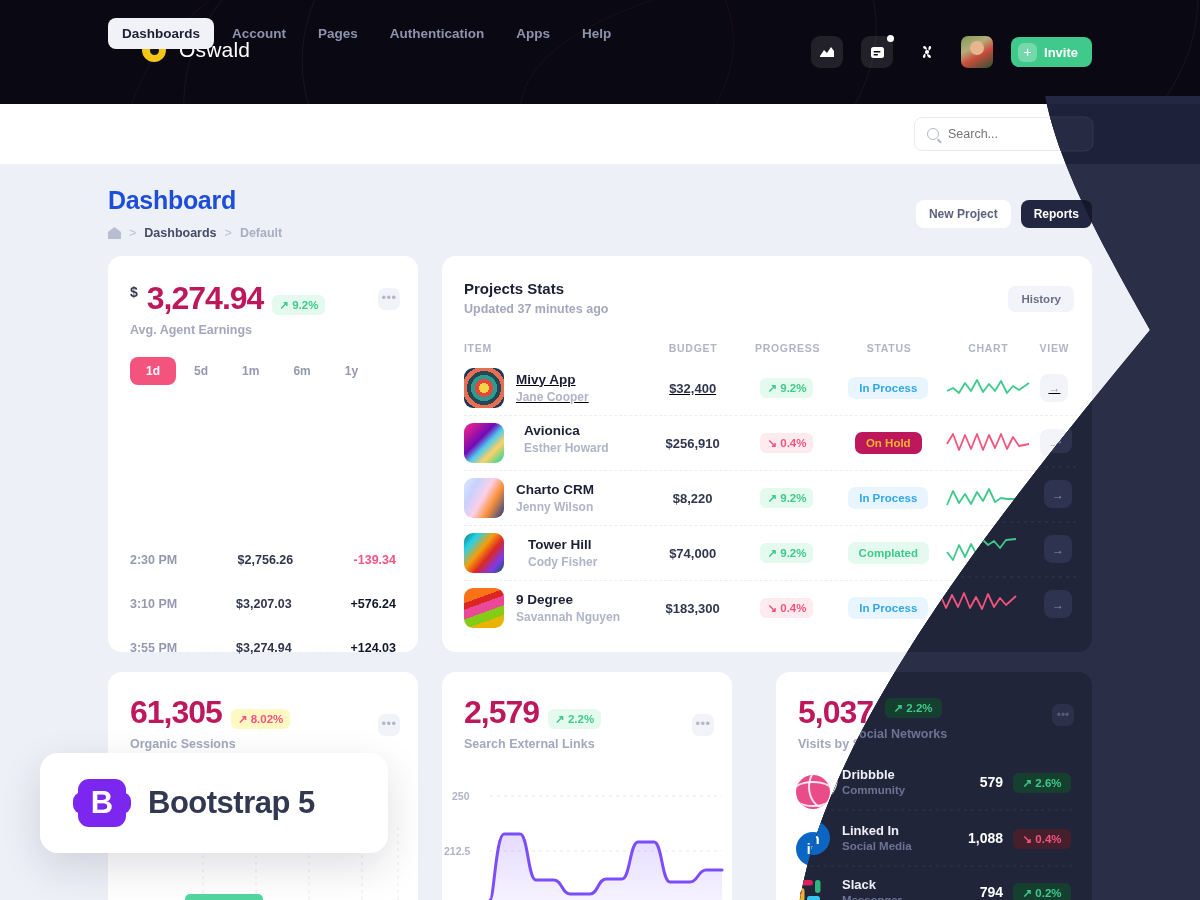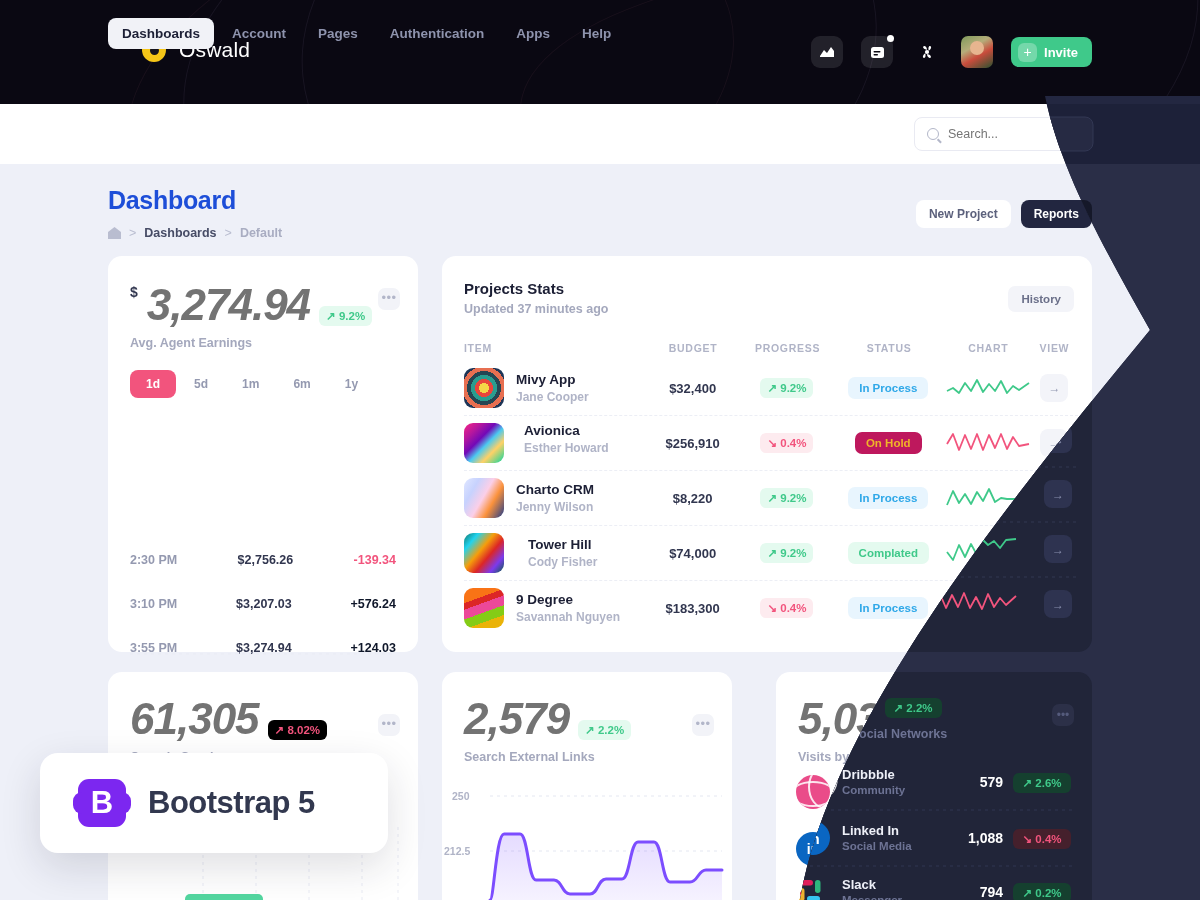--- a/index.html
+++ b/index.html
@@ -122,28 +122,28 @@
   .dots {
     position: absolute; width: 22px; height: 22px; border-radius: 7px;
     background: #f2f3f8; color: #b2b6c9; font-size: 13px; line-height: 19px;
     text-align: center; cursor: pointer; letter-spacing: .5px;
   }
 
   
   #c-earn { left: 108px; top: 256px; width: 310px; height: 396px; }
   .big-row { display: flex; align-items: baseline; gap: 9px; }
   .cur { font-size: 14px; font-weight: 700; color: #31364f; align-self: flex-start; margin-top: 4px; }
-  .bignum { font-size: 44px; font-weight: 700; color: #737373; letter-spacing: -1px; font-style: italic; }
+  .bignum { font-size: 32px; font-weight: 700; color: #be185d; letter-spacing: -1px; }
   .pill {
     font-size: 11.5px; font-weight: 700; padding: 3px 7px; border-radius: 6px;
     display: inline-flex; align-items: center; gap: 2px; white-space: nowrap;
   }
   .pill.up { background: #e4faef; color: #3fc98a; }
   .pill.down { background: #fdebef; color: #f2547d; }
-  .pill.red { background: #000000; color: #f2547d; }
+  .pill.red { background: #fef9c3; color: #f2547d; }
   .sublabel { font-size: 12.5px; color: #a4a8bd; font-weight: 700; margin-top: 6px; }
   #tabs { display: flex; gap: 2px; margin-top: 20px; }
   .tb {
     font-size: 12px; font-weight: 700; color: #9499b0; cursor: pointer;
     padding: 7px 16px; border-radius: 8px; text-align: center;
   }
   .tb.on { background: #f2547d; color: #fff; }
   .trow { display: flex; justify-content: space-between; align-items: center; padding: 0 4px; }
   .trow .tm { font-size: 12.5px; font-weight: 700; color: #9499b0; }
   .trow .amt { font-size: 12.5px; font-weight: 700; color: #31364f; }
@@ -365,21 +365,21 @@
 
     <div style="display:flex; align-items:center; height:24px;">
       <span class="th" style="width:190px;">ITEM</span>
       <span class="th" style="width:105px; text-align:center;">BUDGET</span>
       <span class="th" style="width:95px; text-align:center;">PROGRESS</span>
       <span class="th" style="width:120px; text-align:center;">STATUS</span>
       <span class="th" style="width:90px; text-align:center;">CHART</span>
       <span class="th" style="width:50px; text-align:center;">VIEW</span>
     </div>
 
-    <div class="prow" style="height:55px; border-top:none;">
+    <div class="prow" style="height:55px; border-top:none;text-decoration:underline;">
       <div style="width:190px; display:flex; align-items:center; gap:12px;">
         <div class="thumb" style="background:
           radial-gradient(circle at 50% 50%, #f5d547 0 18%, #e8453c 18% 32%, #2a9d8f 32% 46%, #264653 46% 60%, #e76f51 60% 76%, #1d3557 76% 100%);"></div>
         <div>
           <div class="pname">Mivy App</div>
           <div class="powner">Jane Cooper</div>
         </div>
       </div>
       <div style="width:105px; text-align:center;"><span class="pbudget">$32,400</span></div>
       <div style="width:95px; text-align:center;"><span class="pill up">↗ 9.2%</span></div>

